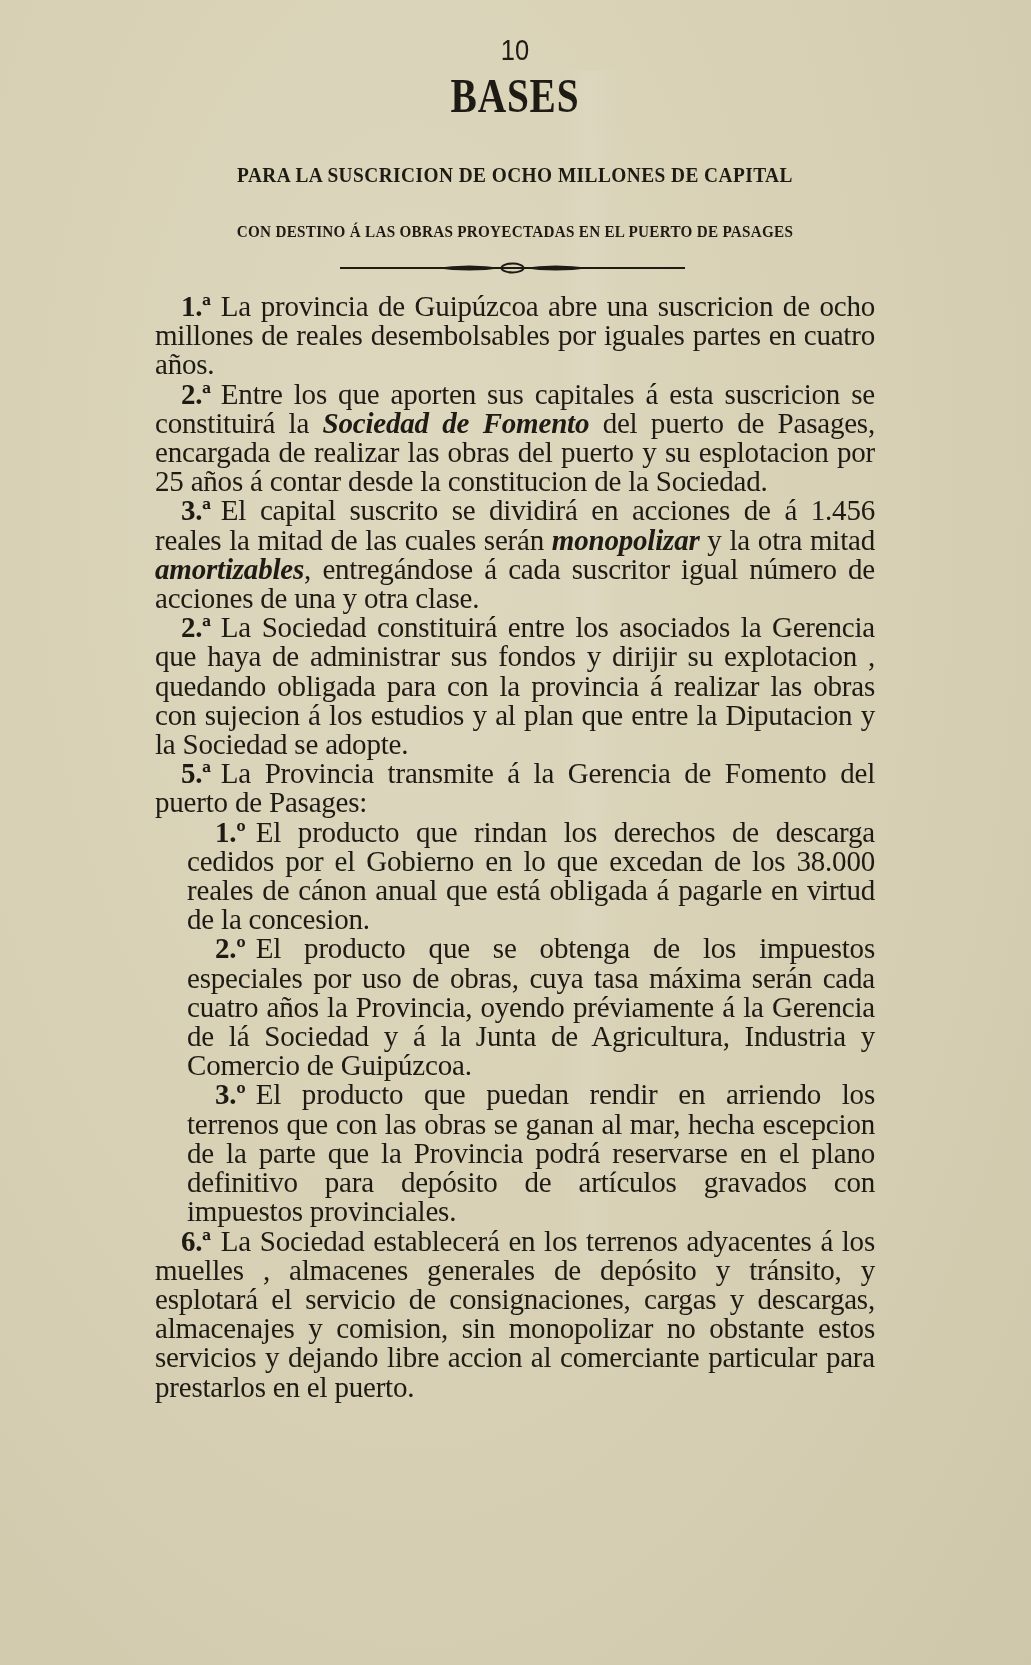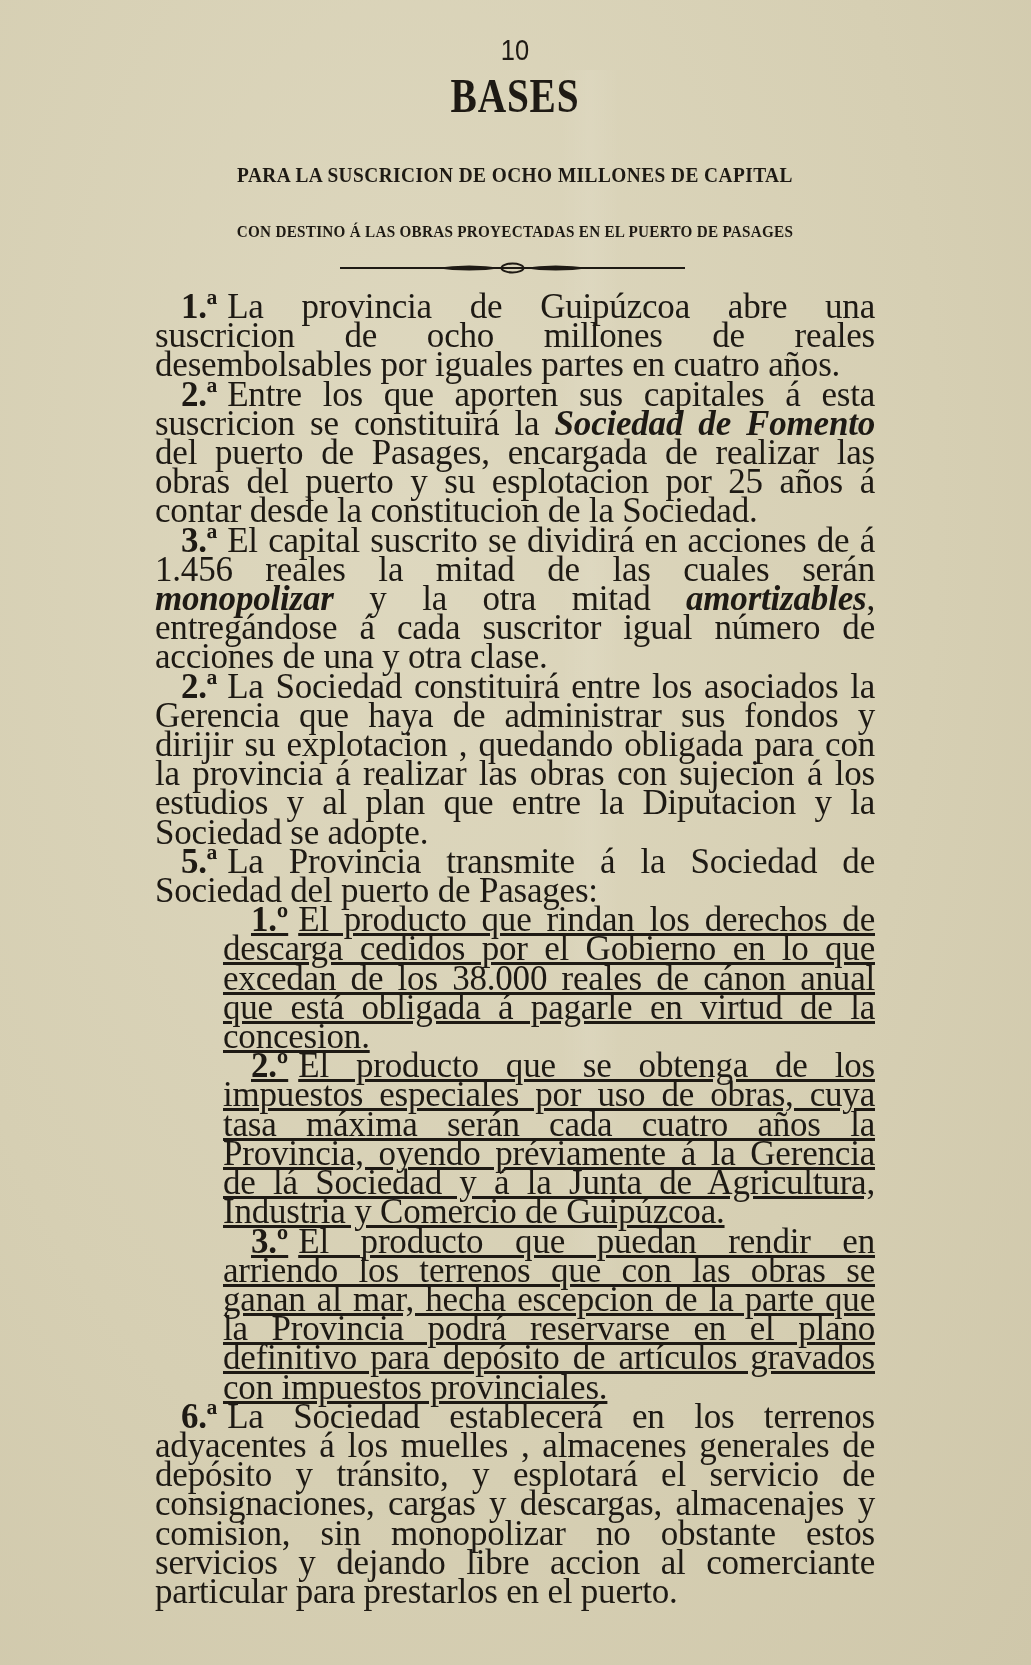--- a/index.html
+++ b/index.html
@@ -31,28 +31,28 @@
     letter-spacing: 0.5px; transform: scaleX(0.88);
   }
   .subtitle2 {
     position: absolute; left: -10px; width: 740px; top: 192px;
     text-align: center; font-size: 16.5px; font-weight: bold;
     letter-spacing: 0.3px; transform: scaleX(0.92);
   }
   .ornament { position: absolute; left: 185px; top: 232px; width: 345px; height: 12px; }
   .body { position: absolute; left: 0; top: 262px; width: 720px; }
   .para {
-    font-size: 35px; line-height: 29.2px; text-align: justify;
+    font-size: 29px; line-height: 29.2px; text-align: justify;
     text-align-last: left; margin: 0;
     transform-origin: left top;
     letter-spacing: -0.2px;
   }
   .para .num { font-weight: bold; margin-right: 10px; }
   .para.first-indent { text-indent: 26px; }
-  .sub { margin-left: 68px; text-decoration: underline; }
+  .sub { margin-left: 32px; }
   .sub .para { text-indent: 28px; }
   em { font-weight: bold; }
   .fold {
     position: absolute; left: 560px; top: 70px; width: 60px; height: 1200px;
     background: linear-gradient(90deg, rgba(255,255,255,0) 0%, rgba(255,255,255,0.08) 50%, rgba(255,255,255,0) 100%);
     pointer-events: none;
   }
 </style>
 </head>
 <body>
@@ -84,21 +84,21 @@
     <p class="para first-indent">
       <span class="num">3.ª</span><span>El capital suscrito se dividirá en acciones de á 1.456 reales la mitad de las cuales serán</span>
       <em>monopolizar</em>
       <span>y la otra mitad</span>
       <em>amortizables</em><span>, entregándose á cada suscritor igual número de acciones de una y otra clase.</span>
     </p>
     <p class="para first-indent">
       <span class="num">2.ª</span><span>La Sociedad constituirá entre los asociados la Gerencia que haya de administrar sus fondos y dirijir su explotacion , quedando obligada para con la provincia á realizar las obras con sujecion á los estudios y al plan que entre la Diputacion y la Sociedad se adopte.</span>
     </p>
     <p class="para first-indent">
-      <span class="num">5.ª</span><span>La Provincia transmite á la Sociedad de Sociedad del puerto de Pasages:</span>
+      <span class="num">5.ª</span><span>La Provincia transmite á la Gerencia de Fomento del puerto de Pasages:</span>
     </p>
     <div class="sub">
       <p class="para">
         <span class="num">1.º</span><span>El producto que rindan los derechos de descarga cedidos por el Gobierno en lo que excedan de los 38.000 reales de cánon anual que está obligada á pagarle en virtud de la concesion.</span>
       </p>
       <p class="para">
         <span class="num">2.º</span><span>El producto que se obtenga de los impuestos especiales por uso de obras, cuya tasa máxima serán cada cuatro años la Provincia, oyendo préviamente á la Gerencia de lá Sociedad y á la Junta de Agricultura, Industria y Comercio de Guipúzcoa.</span>
       </p>
       <p class="para">
         <span class="num">3.º</span><span>El producto que puedan rendir en arriendo los terrenos que con las obras se ganan al mar, hecha escepcion de la parte que la Provincia podrá reservarse en el plano definitivo para depósito de artículos gravados con impuestos provinciales.</span>

